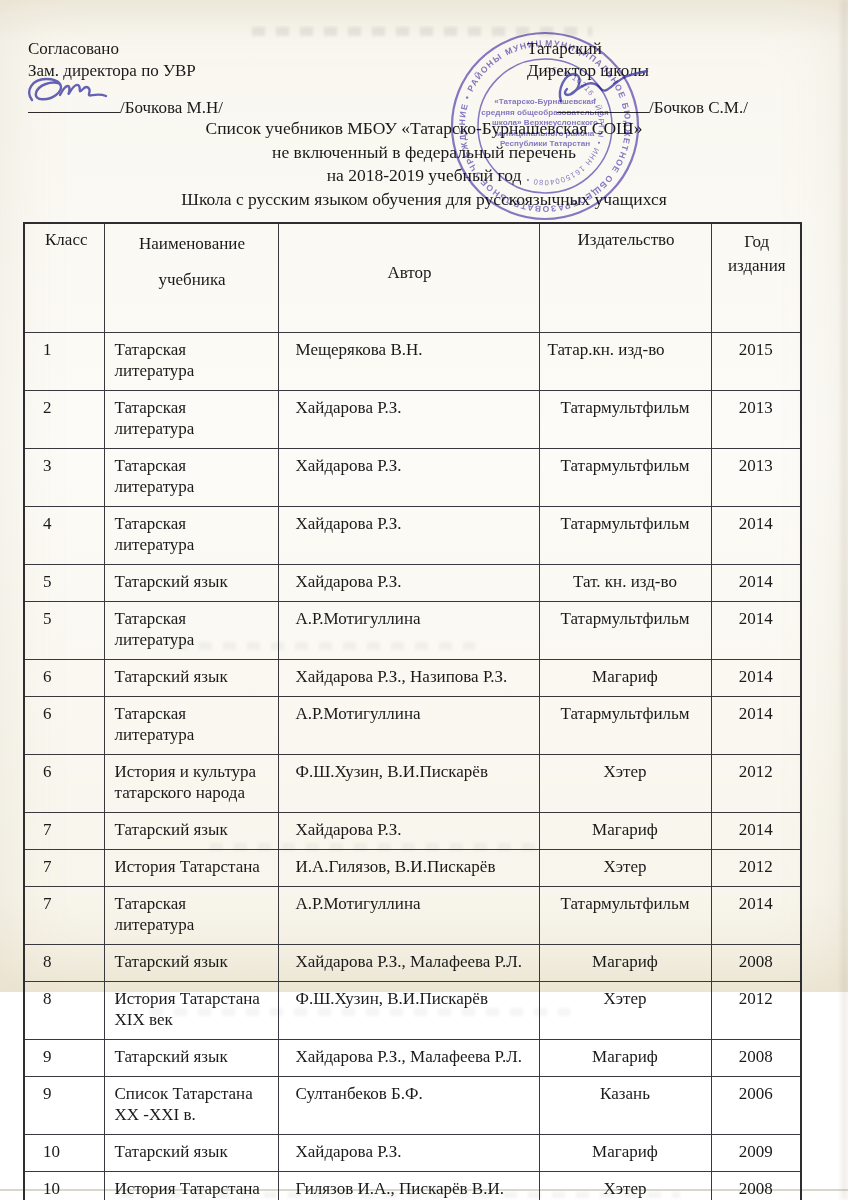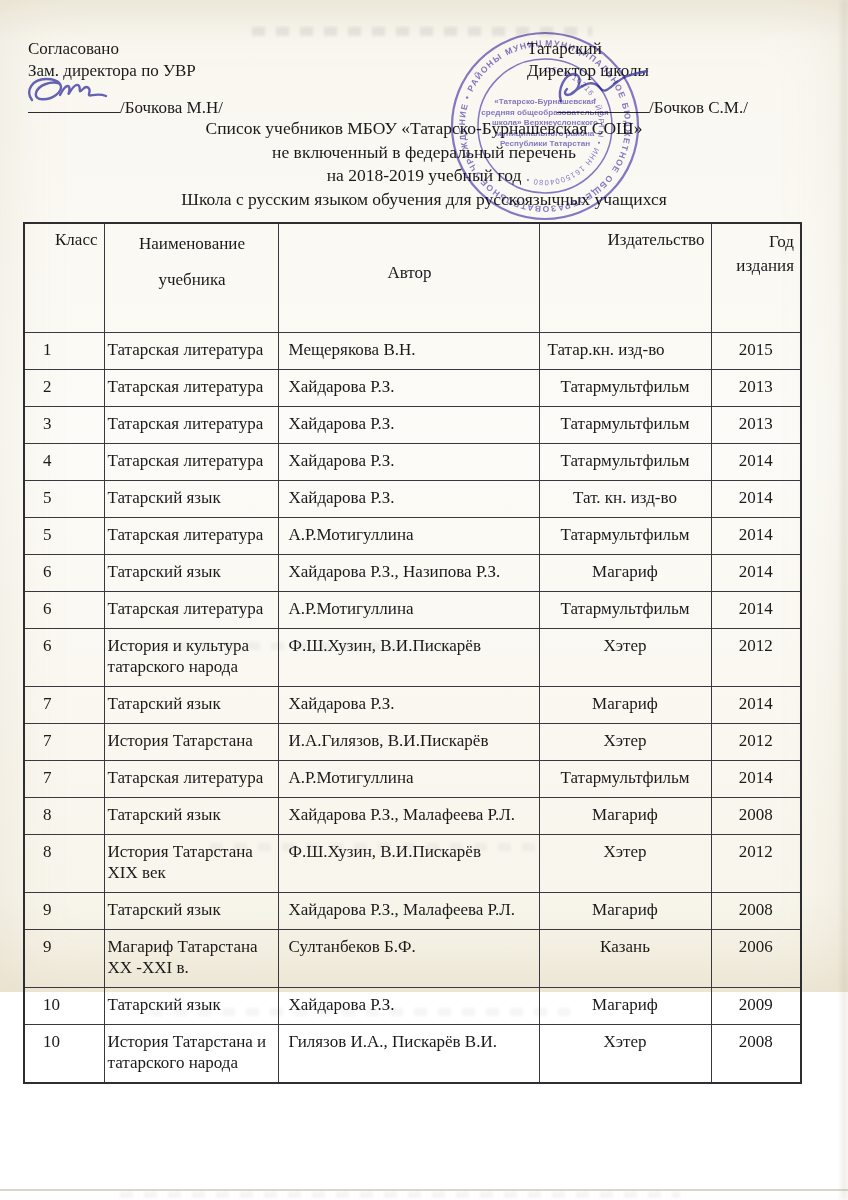--- a/index.html
+++ b/index.html
@@ -38,29 +38,29 @@
   table.books{
     position:absolute;left:23px;top:222px;width:777px;
     border-collapse:collapse;table-layout:fixed;
     font-size:17px;z-index:2;
   }
   table.books th,table.books td{
     border:1.6px solid #38383e;vertical-align:top;
     overflow:hidden;
   }
   table.books{border:2.4px solid #2d2d32;}
-  thead th{font-weight:normal;text-align:right;padding:6px 6px 4px 8px;height:66px;}
+  thead th{font-weight:normal;text-align:center;padding:6px 6px 4px 8px;height:66px;}
   th.h-grade{padding-left:10px;}
   th.h-title{text-align:center;line-height:36px;padding-top:2px;}
   th.h-author{text-align:center;padding-top:38px;line-height:21px;font-family:Liberation Serif, serif;}
   th.h-year{line-height:24px;}
   tbody td{padding:6px 8px 9px 8px;line-height:21px;}
   td.c-grade{padding-left:18px;}
-  td.c-title{padding-left:3px;}
-  td.c-author{padding-left:10px;}
+  td.c-title{padding-left:10px;}
+  td.c-author{padding-left:17px;}
   td.c-pub{text-align:center;}
   td.c-year{text-align:center;}
   tbody tr:first-child td.c-pub{text-align:left;}
   
   .bleed{position:absolute;filter:blur(1.6px);pointer-events:none;
     background:repeating-linear-gradient(90deg,rgba(110,110,118,.13) 0 13px,rgba(110,110,118,0) 13px 24px);}
   .bleed.b1{left:252px;top:27px;width:340px;height:9px;}
   .bleed.b2{left:175px;top:642px;width:300px;height:8px;opacity:.55;}
   .bleed.b3{left:210px;top:843px;width:330px;height:8px;opacity:.5;}
   .bleed.b4{left:150px;top:1008px;width:420px;height:8px;opacity:.5;}
@@ -265,21 +265,21 @@
     <tr class="book-row">
       <td class="c-grade">9</td>
       <td class="c-title">Татарский язык</td>
       <td class="c-author">Хайдарова Р.З., Малафеева Р.Л.</td>
       <td class="c-pub">Магариф</td>
       <td class="c-year">2008</td>
     </tr>
 
     <tr class="book-row">
       <td class="c-grade">9</td>
-      <td class="c-title">Магариф Татарстана XX -XXI в.</td>
+      <td class="c-title">Список Татарстана XX -XXI в.</td>
       <td class="c-author">Султанбеков Б.Ф.</td>
       <td class="c-pub">Казань</td>
       <td class="c-year">2006</td>
     </tr>
 
     <tr class="book-row">
       <td class="c-grade">10</td>
       <td class="c-title">Татарский язык</td>
       <td class="c-author">Хайдарова Р.З.</td>
       <td class="c-pub">Магариф</td>

